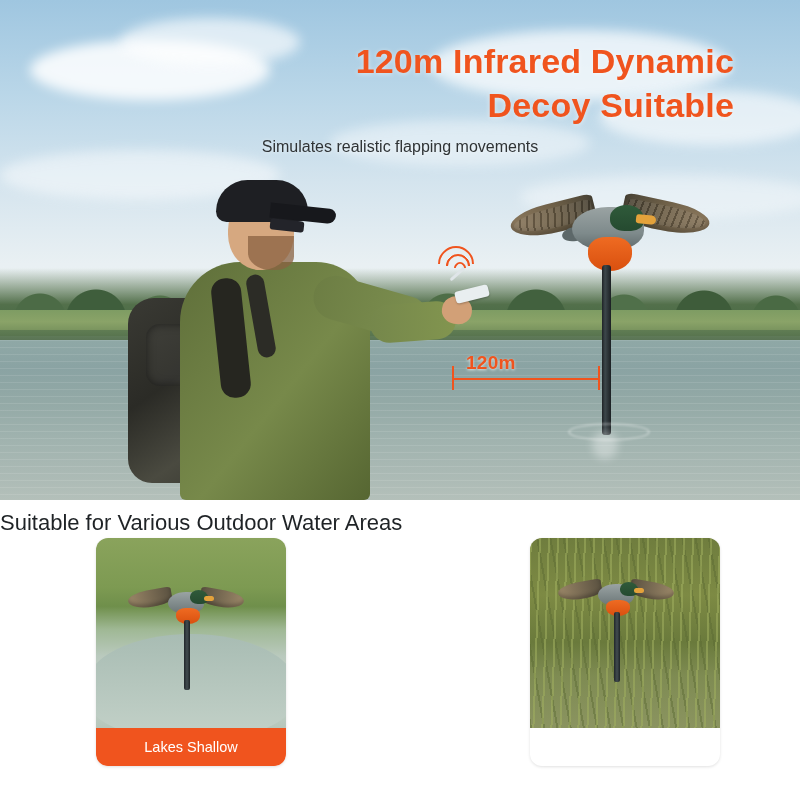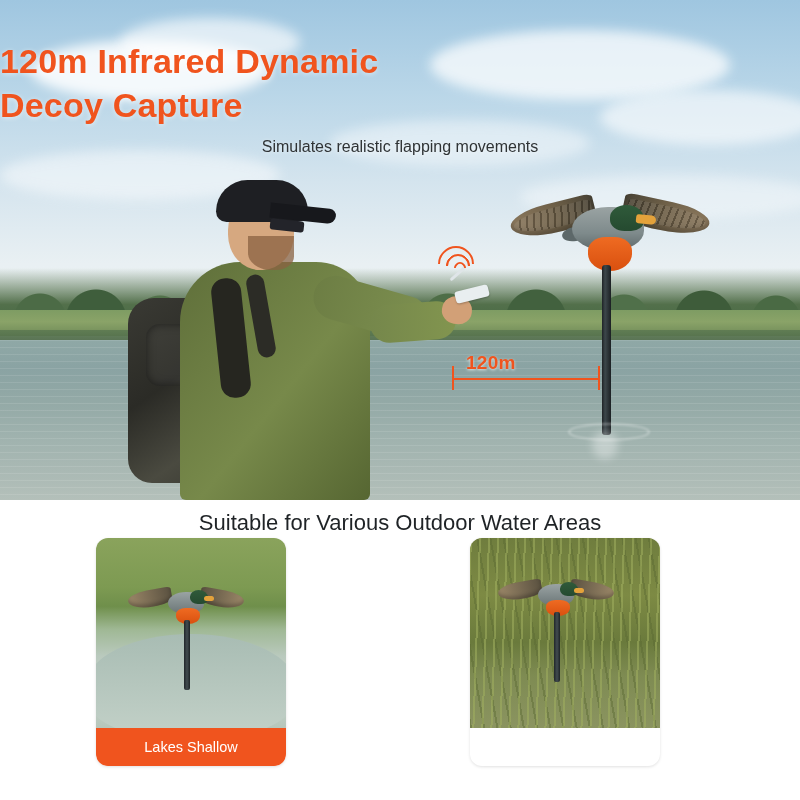--- a/index.html
+++ b/index.html
@@ -258,21 +258,21 @@
   .measure-cap-r { left: 146px; }
   .measure-label {
     position: absolute; left: 14px; top: 0px;
     color: #f0541e; font-size: 19px; font-weight: bold; letter-spacing: .3px;
     text-shadow: 0 1px 3px rgba(255,255,255,.75);
   }
 
   
   .hero-title {
     position: absolute; left: 0; top: 40px; width: 734px;
-    text-align: left;
+    text-align: right;
     color: #f0541e;
     font-size: 34px;
     font-weight: bold;
     line-height: 1.28;
     letter-spacing: .2px;
     text-shadow: 0 1px 5px rgba(255,255,255,.55);
   }
   .hero-sub {
     position: absolute; left: 0; top: 138px; width: 800px;
     text-align: center;
@@ -282,27 +282,26 @@
   }
 
   
   .lower {
     position: absolute; left: 0; top: 500px;
     width: 800px; height: 300px;
     background: #ffffff;
   }
   .lower-title {
     position: absolute; left: 0; top: 10px; width: 800px;
-    text-align: center;
     font-size: 22px;
     color: #1f2326;
   }
   .cards {
     position: absolute; left: 96px; top: 38px;
-    width: 564px; height: 230px;
+    width: 624px; height: 230px;
     display: flex;
     justify-content: space-between;
   }
   .card {
     width: 190px;
     height: 228px;
     border-radius: 12px;
     overflow: hidden;
     position: relative;
     box-shadow: 0 1px 3px rgba(0,0,0,.12);
@@ -431,21 +430,21 @@
 
     <div class="measure">
       <div class="measure-line"></div>
       <div class="measure-cap-l"></div>
       <div class="measure-cap-r"></div>
       <div class="measure-label">120m</div>
     </div>
 
     <div class="hero-title">
       <div>120m Infrared Dynamic</div>
-      <div>Decoy Capture</div>
+      <div>Decoy Suitable</div>
     </div>
     <div class="hero-sub">Simulates realistic flapping movements</div>
   </div>
 
   <div class="lower">
     <div class="lower-title">Suitable for Various Outdoor Water Areas</div>
 
     <div class="cards">
 
       <div class="card">

